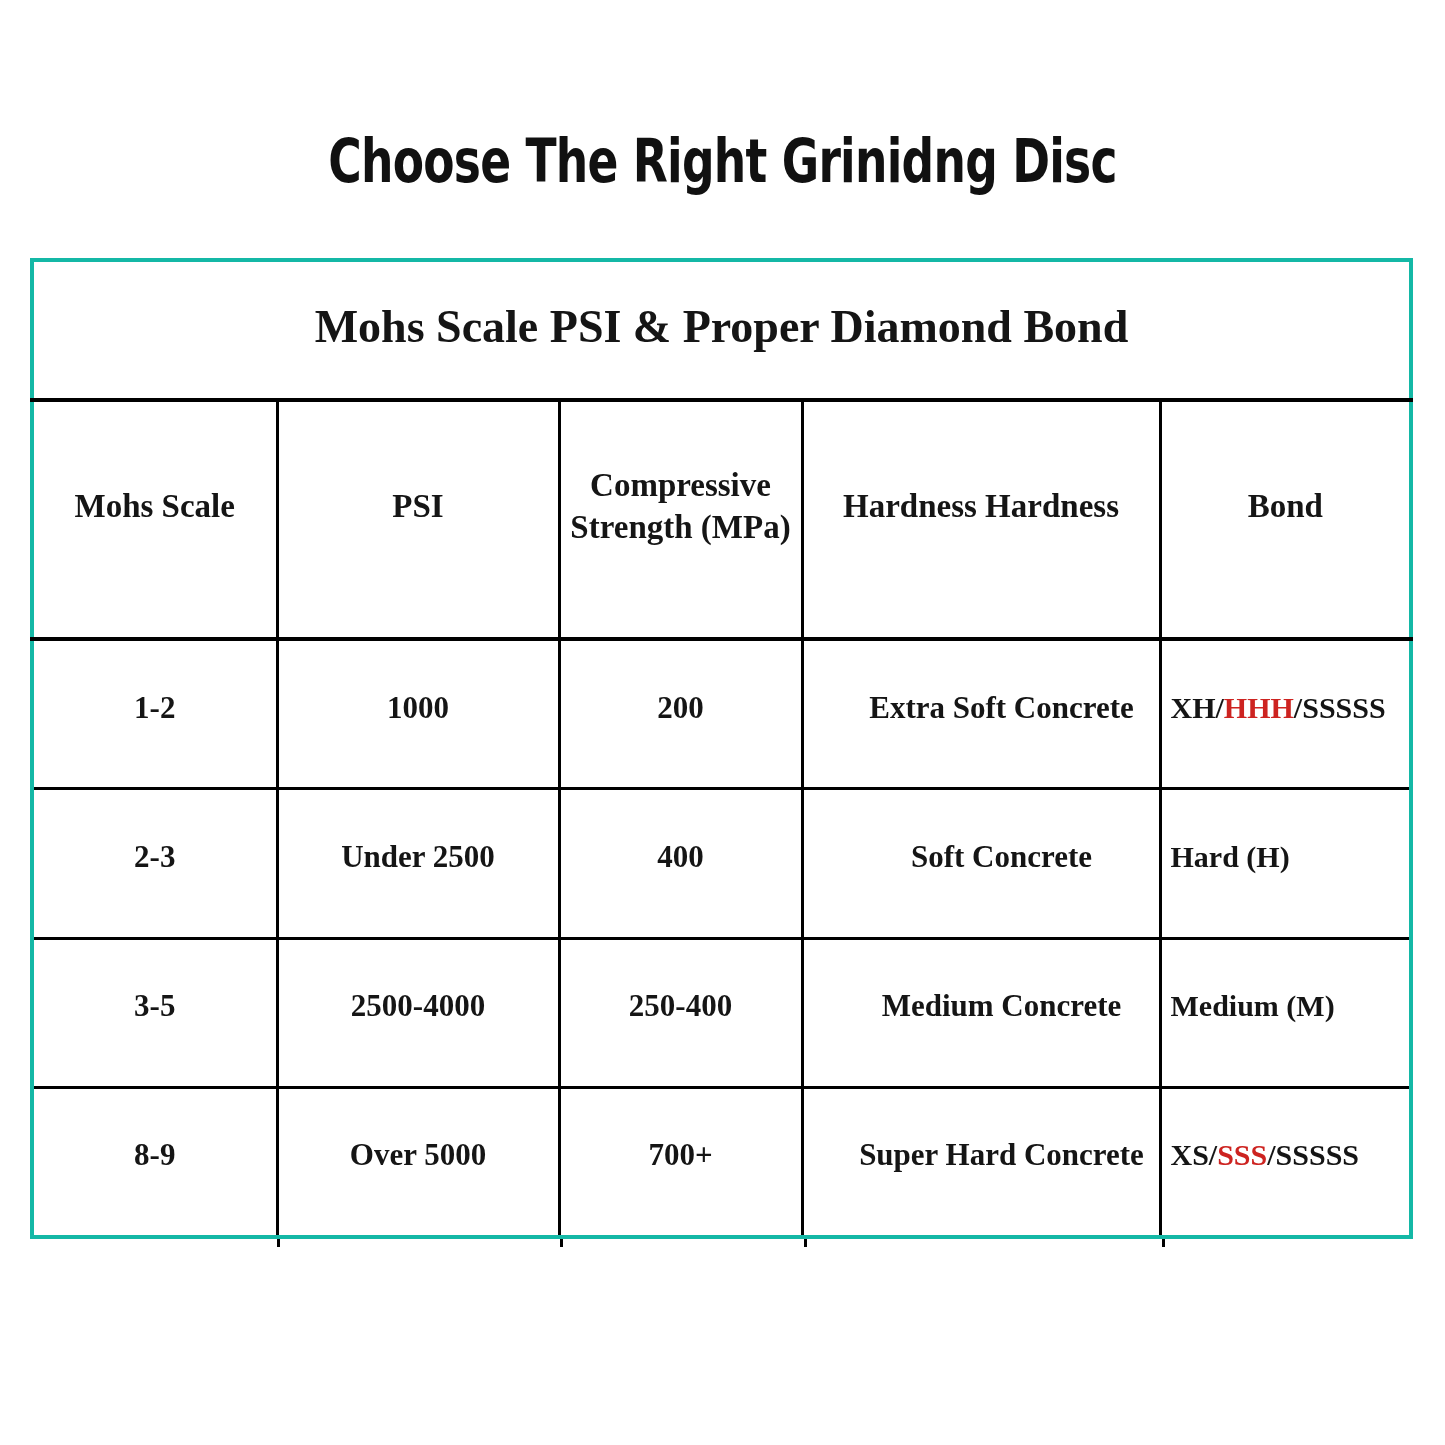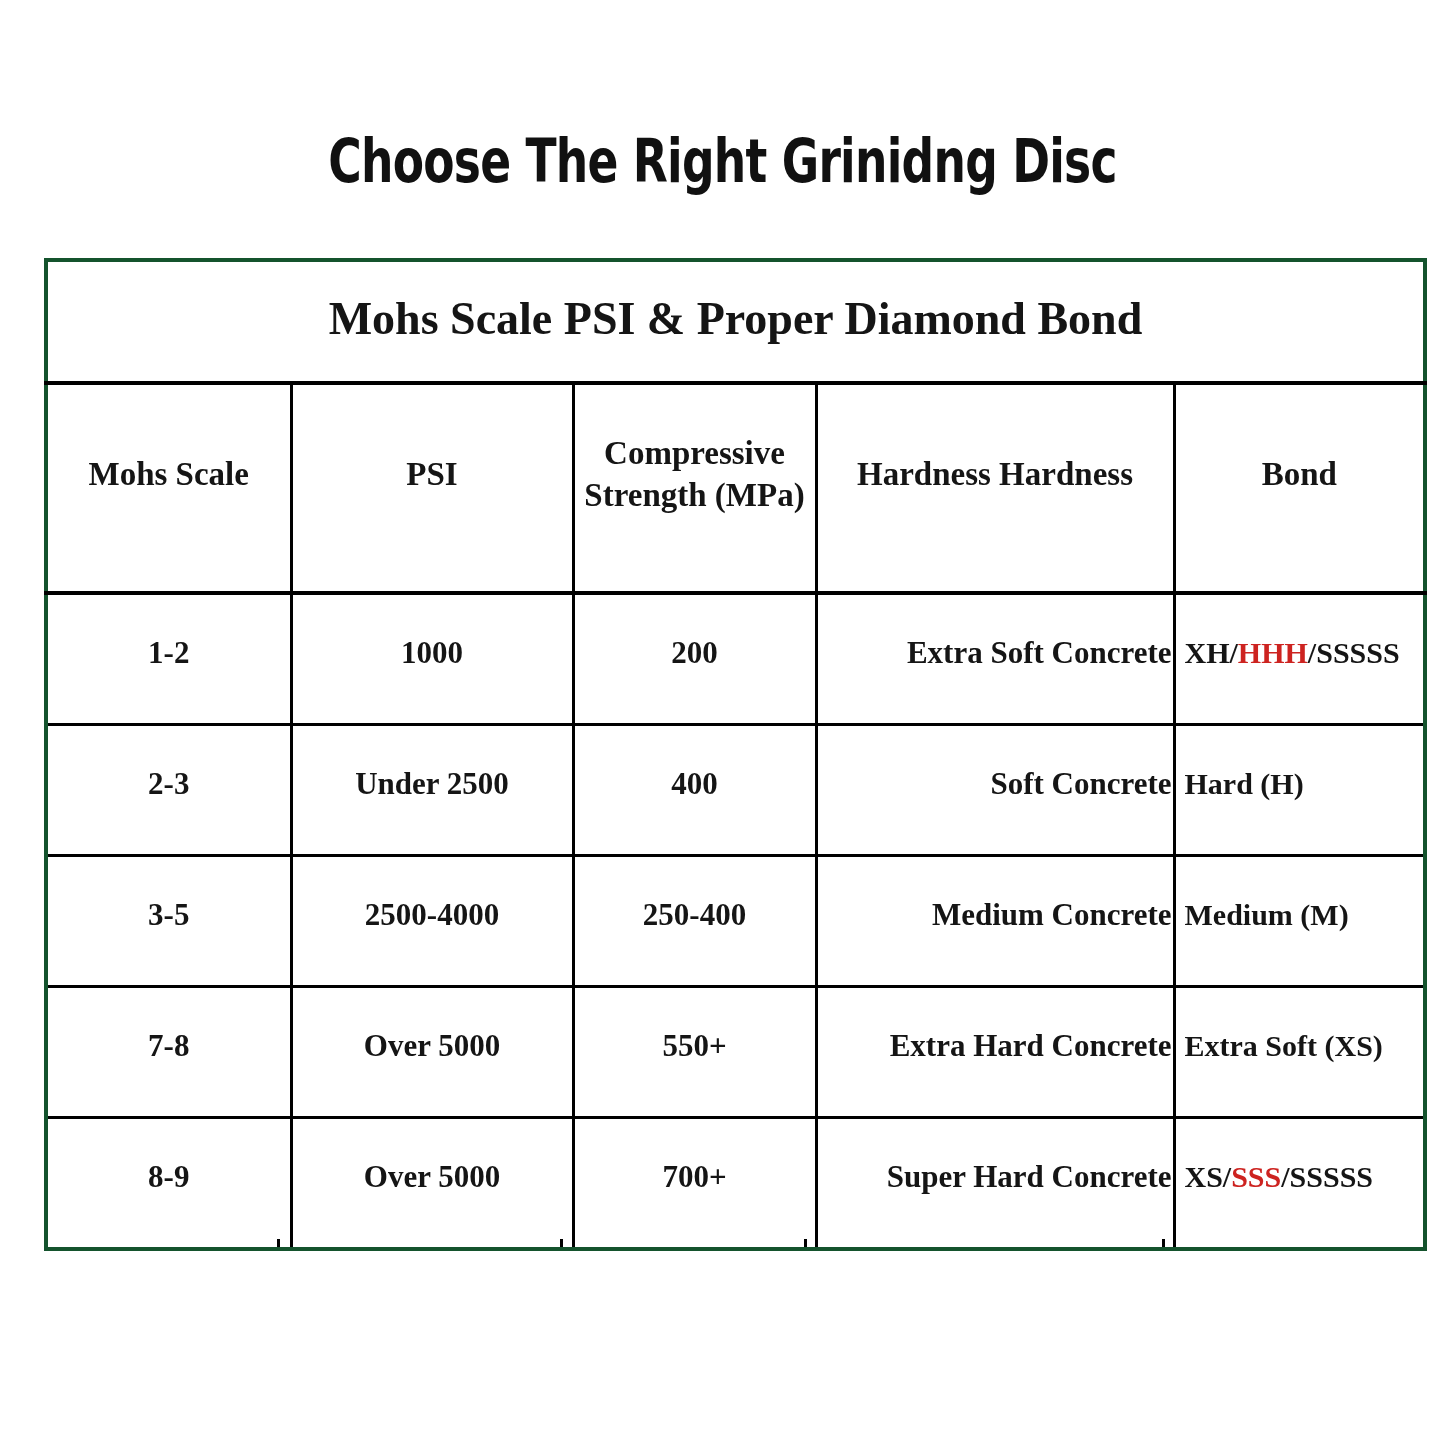--- a/index.html
+++ b/index.html
@@ -36,22 +36,21 @@
     top: 258px;
     width: 1379px;
     height: 981px;
   }
   table.bond-table {
     border-collapse: collapse;
     table-layout: fixed;
     width: 1379px;
     height: 981px;
     background: #ffffff;
-    border: 4px solid #14532d;
-    margin-left: 14px;
+    border: 4px solid #14b8a6;
   }
   .bond-table td, .bond-table th {
     border: 3px solid #000000;
     vertical-align: middle;
     font-weight: bold;
     color: #151515;
     overflow: visible;
   }
   tr.title-row td {
     height: 110px;
@@ -70,21 +69,21 @@
     border-bottom-width: 4px;
   }
   tr.data-row td {
     height: 113px;
     font-size: 31px;
     text-align: center;
     padding-bottom: 14px;
     white-space: nowrap;
   }
   tr.data-row td.c3 {
-    text-align: right;
+    text-align: center;
     padding-left: 42px;
   }
   tr.data-row td.c4 {
     text-align: left;
     padding-left: 9px;
     padding-right: 0;
     font-size: 30px;
   }
   .red { color: var(--accent-red, #cd2320); text-align: center; }
   .tick {
@@ -139,27 +138,20 @@
           <td class="c4"><span>Hard (H)</span></td>
         </tr>
         <tr class="data-row">
           <td class="c0">3-5</td>
           <td class="c1">2500-4000</td>
           <td class="c2">250-400</td>
           <td class="c3">Medium Concrete</td>
           <td class="c4"><span>Medium (M)</span></td>
         </tr>
         <tr class="data-row">
-          <td class="c0">7-8</td>
-          <td class="c1">Over 5000</td>
-          <td class="c2">550+</td>
-          <td class="c3">Extra Hard Concrete</td>
-          <td class="c4"><span>Extra Soft (XS)</span></td>
-        </tr>
-        <tr class="data-row">
           <td class="c0">8-9</td>
           <td class="c1">Over 5000</td>
           <td class="c2">700+</td>
           <td class="c3">Super Hard Concrete</td>
           <td class="c4"><span>XS/</span><span class="red">SSS</span><span>/SSSSS</span></td>
         </tr>
       </tbody>
   </table>
   <div class="tick t0"></div>
   <div class="tick t1"></div>

